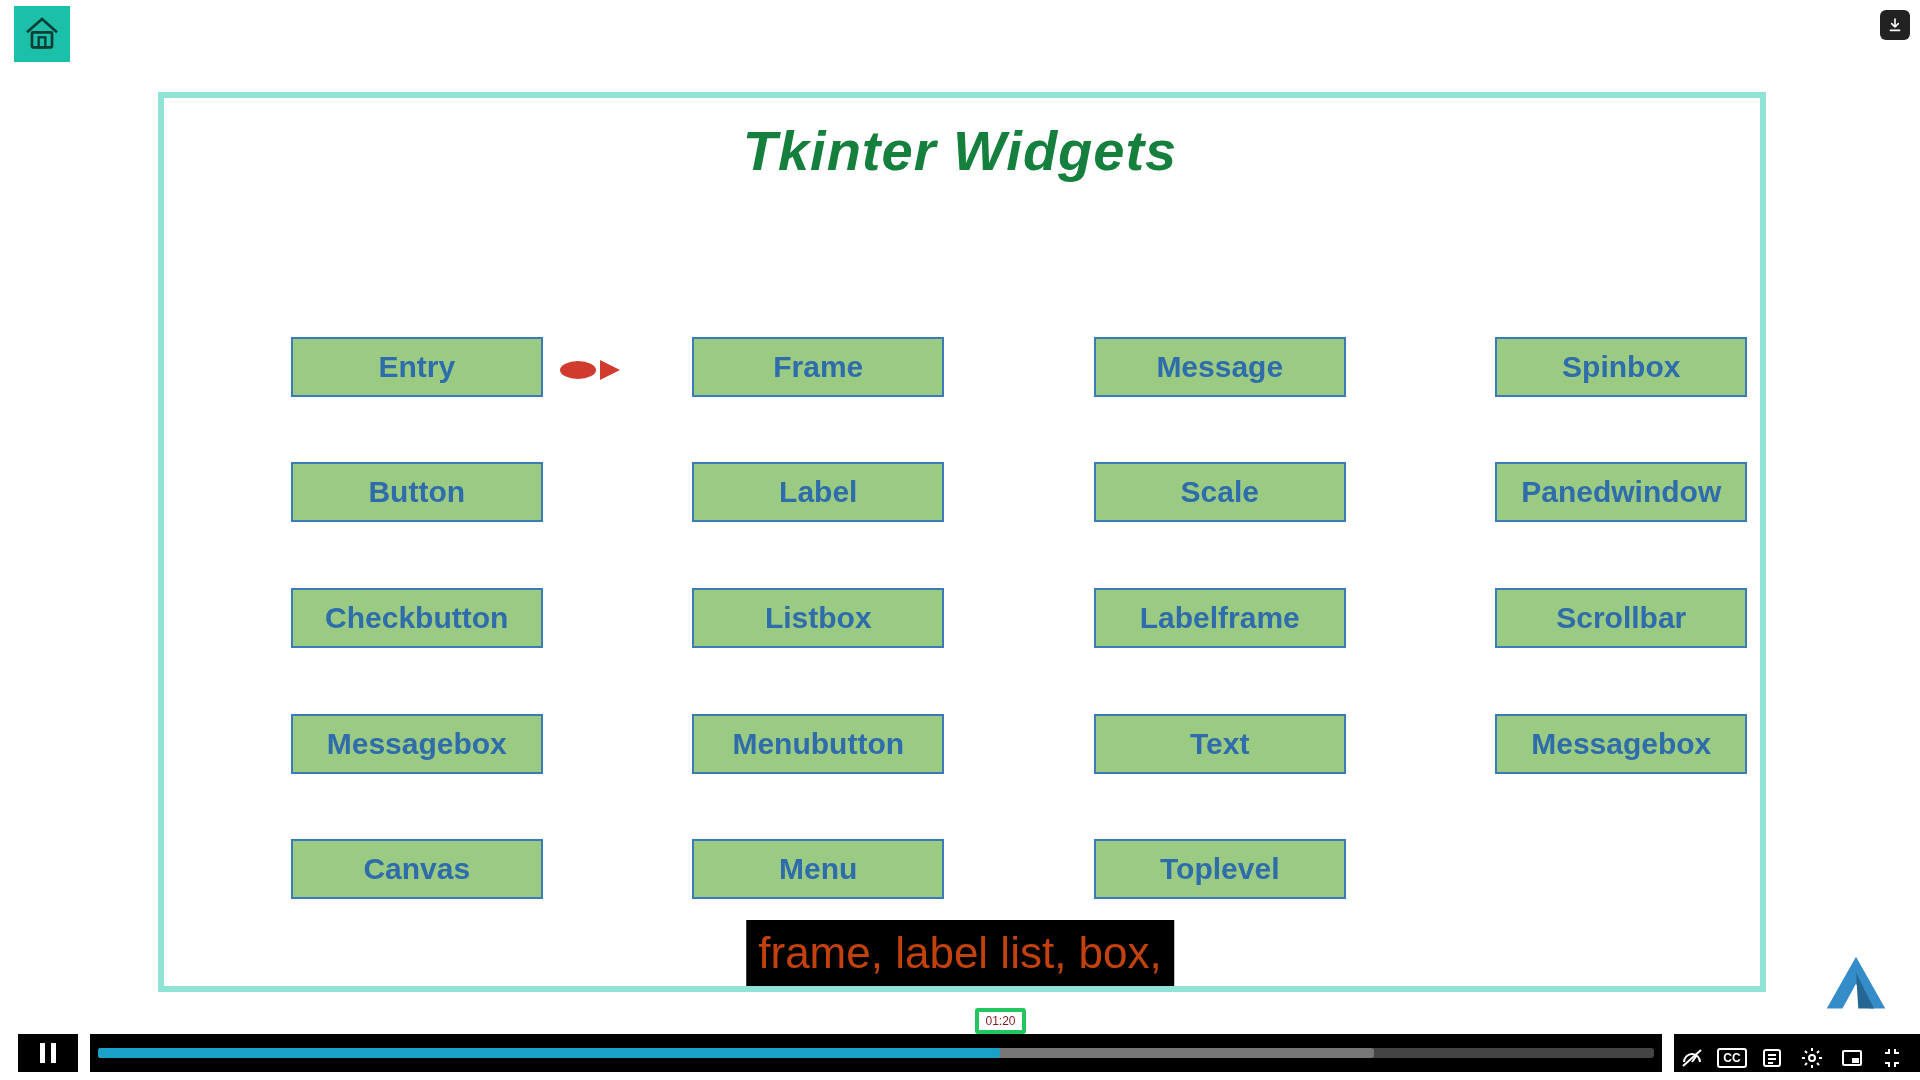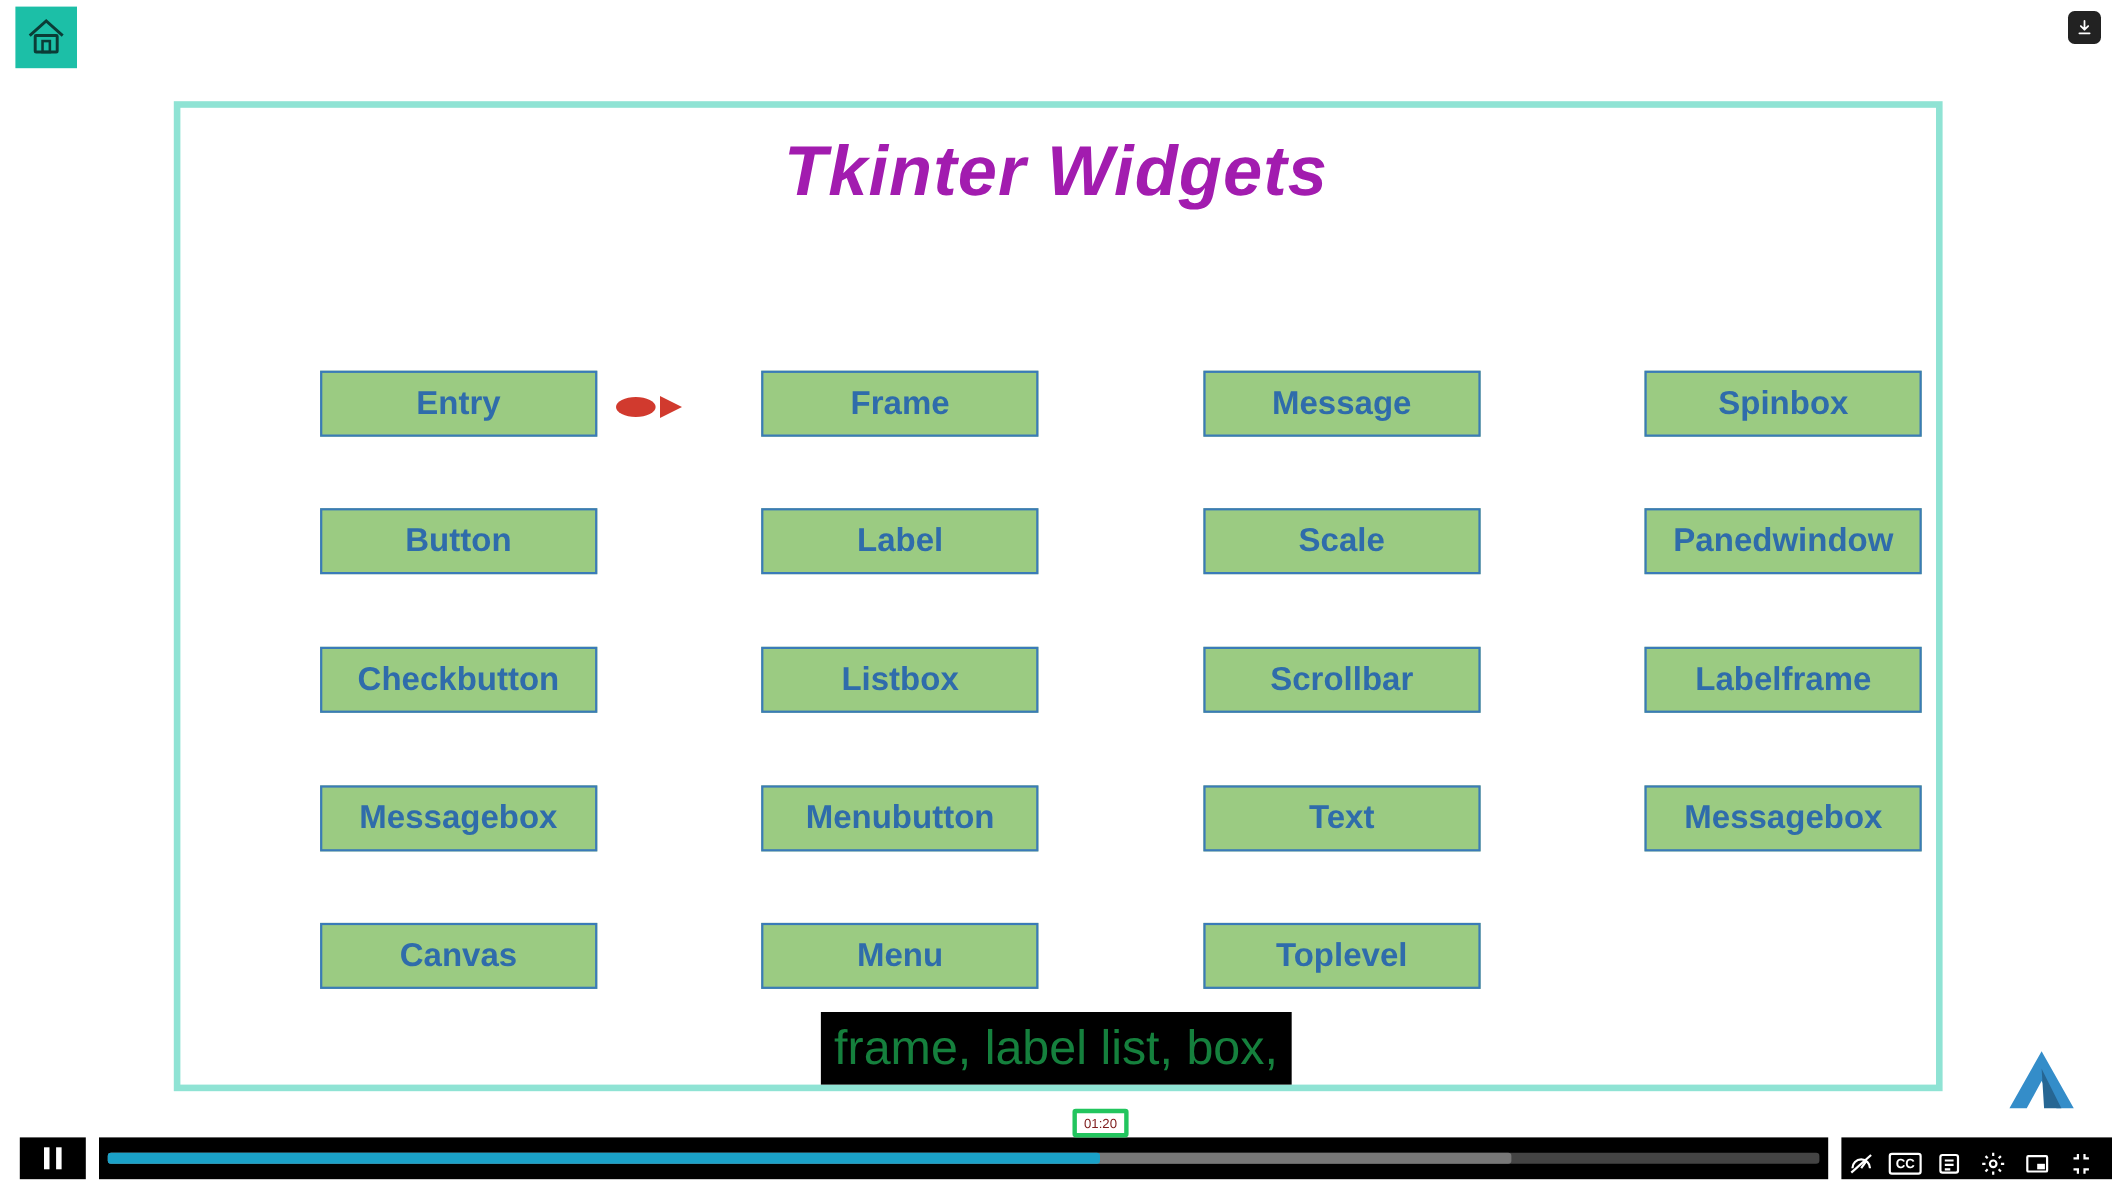--- a/index.html
+++ b/index.html
@@ -21,21 +21,21 @@
     cursor:pointer;
   }
   .download-btn svg { width:16px; height:16px; fill:#fff; }
 
   .frame-box {
     position:absolute; left:158px; top:92px; width:1608px; height:900px;
     border:6px solid #8fe3d4;
   }
   .slide-title {
     position:absolute; top:118px; left:0; width:100%; text-align:center;
-    font-size:64px; font-weight:700; font-style:italic; color:#a21caf;
+    font-size:56px; font-weight:700; font-style:italic; color:#15803d;
     letter-spacing:1px;
   }
 
   .grid {
     position:absolute; top:326px; left:238px; right:120px; bottom:170px;
     display:grid;
     grid-template-columns: repeat(4, 1fr);
     grid-template-rows: repeat(5, 1fr);
     column-gap: 160px; row-gap: 54px;
     align-items:center; justify-items:center;gap:44px;
@@ -50,21 +50,21 @@
   }
 
   .arrow-marker {
     position:absolute; left:560px; top:352px; width:64px; height:36px;
     pointer-events:none;
   }
   .arrow-marker svg { width:64px; height:36px; }
 
   .caption {
     position:absolute; left:50%; transform:translateX(-50%); top:920px;
-    background:#000; color:#15803d; font-size:44px; padding:8px 12px;
+    background:#000; color:#c2410c; font-size:44px; padding:8px 12px;
   }
 
   .watermark {
     position:absolute; right:28px; bottom:54px; opacity:0.95;
   }
   .watermark svg { width:72px; height:72px; }
 
   
   .player {
     position:absolute; left:0; right:0; bottom:0; height:54px;
@@ -124,22 +124,22 @@
       <div class="widget-btn">Entry</div>
       <div class="widget-btn">Frame</div>
       <div class="widget-btn">Message</div>
       <div class="widget-btn">Spinbox</div>
       <div class="widget-btn">Button</div>
       <div class="widget-btn">Label</div>
       <div class="widget-btn">Scale</div>
       <div class="widget-btn">Panedwindow</div>
       <div class="widget-btn">Checkbutton</div>
       <div class="widget-btn">Listbox</div>
+      <div class="widget-btn">Labelframe</div>
       <div class="widget-btn">Scrollbar</div>
-      <div class="widget-btn">Labelframe</div>
       <div class="widget-btn">Messagebox</div>
       <div class="widget-btn">Menubutton</div>
       <div class="widget-btn">Text</div>
       <div class="widget-btn">Messagebox</div>
       <div class="widget-btn">Canvas</div>
       <div class="widget-btn">Menu</div>
       <div class="widget-btn">Toplevel</div>
       <div></div>
     </div>
 

